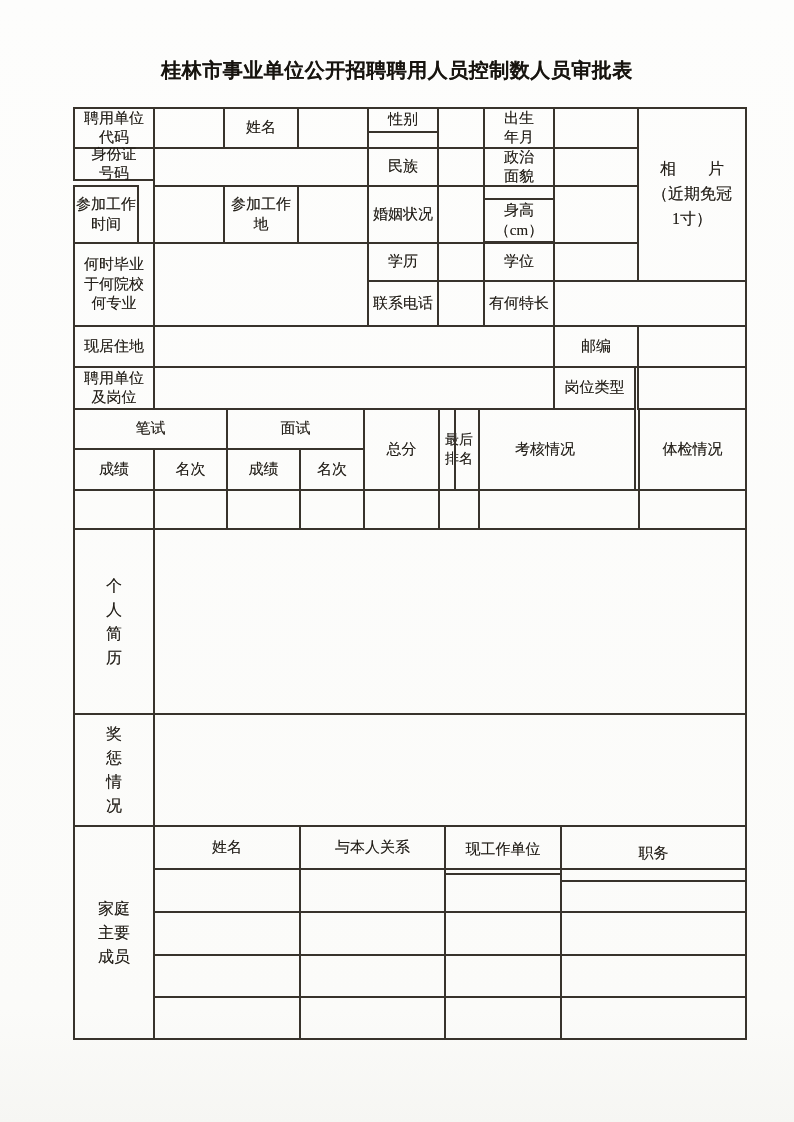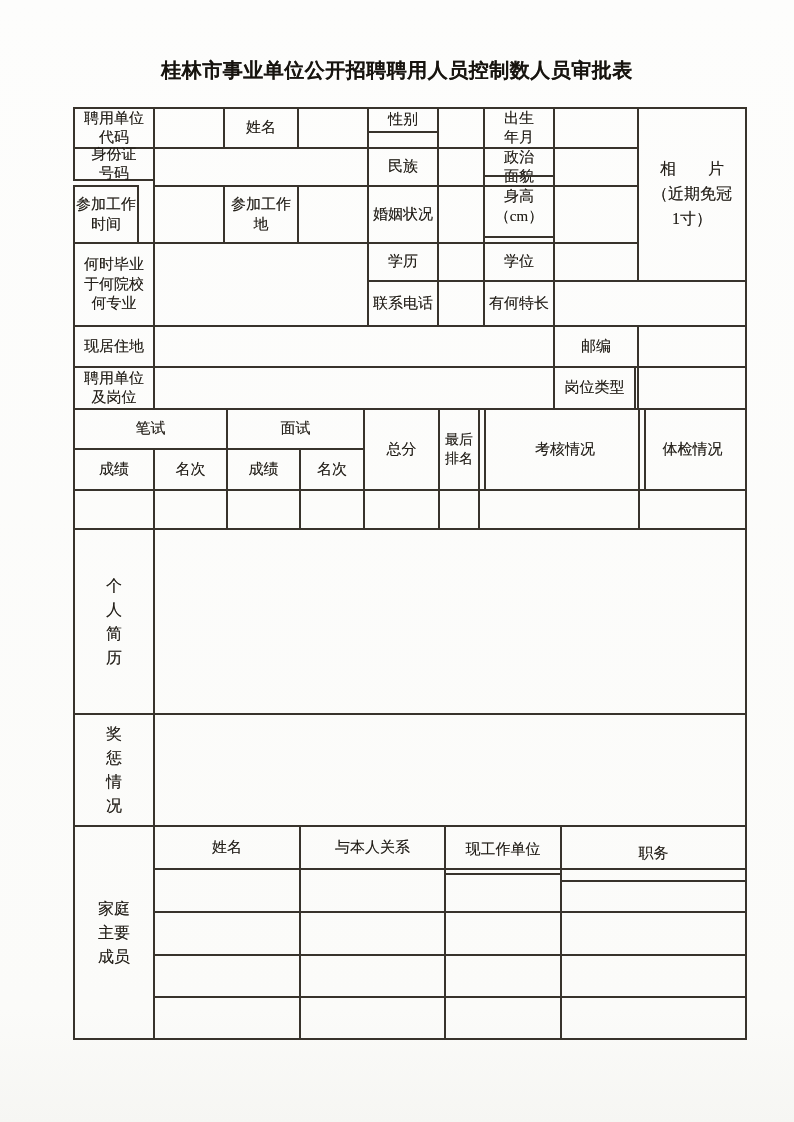--- a/index.html
+++ b/index.html
@@ -71,21 +71,21 @@
     <div class="cell" style="left:553px;top:147px;width:86px;height:40px"></div>
 
     <div class="cell" style="left:73px;top:185px;width:66px;height:59px">参加工作
 时间</div>
     <div class="cell" style="left:153px;top:185px;width:72px;height:59px"></div>
     <div class="cell" style="left:223px;top:185px;width:76px;height:59px">参加工作
 地</div>
     <div class="cell" style="left:297px;top:185px;width:72px;height:59px"></div>
     <div class="cell" style="left:367px;top:185px;width:72px;height:59px">婚姻状况</div>
     <div class="cell" style="left:437px;top:185px;width:48px;height:59px"></div>
-    <div class="cell" style="left:483px;top:175px;width:72px;height:63px">身高
+    <div class="cell" style="left:483px;top:198px;width:72px;height:45px">身高
 （cm）</div>
     <div class="cell" style="left:553px;top:185px;width:86px;height:59px"></div>
 
     <div class="cell" style="left:73px;top:242px;width:82px;height:85px">何时毕业
 于何院校
 何专业</div>
     <div class="cell" style="left:153px;top:242px;width:216px;height:85px"></div>
     <div class="cell" style="left:367px;top:242px;width:72px;height:40px">学历</div>
     <div class="cell" style="left:437px;top:242px;width:48px;height:40px"></div>
     <div class="cell" style="left:483px;top:242px;width:72px;height:40px">学位</div>
@@ -104,21 +104,21 @@
 及岗位</div>
     <div class="cell" style="left:153px;top:366px;width:402px;height:44px"></div>
     <div class="cell" style="left:553px;top:366px;width:83px;height:44px">岗位类型</div>
     <div class="cell" style="left:637px;top:366px;width:110px;height:44px"></div>
 
     <div class="cell" style="left:73px;top:408px;width:155px;height:42px">笔试</div>
     <div class="cell" style="left:226px;top:408px;width:139px;height:42px">面试</div>
     <div class="cell" style="left:363px;top:408px;width:77px;height:83px">总分</div>
     <div class="cell small" style="left:438px;top:408px;width:42px;height:83px">最后
 排名</div>
-    <div class="cell" style="left:484px;top:408px;width:162px;height:83px">考核情况</div>
+    <div class="cell" style="left:454px;top:408px;width:182px;height:83px">考核情况</div>
     <div class="cell" style="left:638px;top:408px;width:109px;height:83px">体检情况</div>
     <div class="cell" style="left:73px;top:448px;width:82px;height:43px">成绩</div>
     <div class="cell" style="left:153px;top:448px;width:75px;height:43px">名次</div>
     <div class="cell" style="left:226px;top:448px;width:75px;height:43px">成绩</div>
     <div class="cell" style="left:299px;top:448px;width:66px;height:43px">名次</div>
 
     <div class="cell" style="left:73px;top:489px;width:82px;height:41px"></div>
     <div class="cell" style="left:153px;top:489px;width:75px;height:41px"></div>
     <div class="cell" style="left:226px;top:489px;width:75px;height:41px"></div>
     <div class="cell" style="left:299px;top:489px;width:66px;height:41px"></div>

